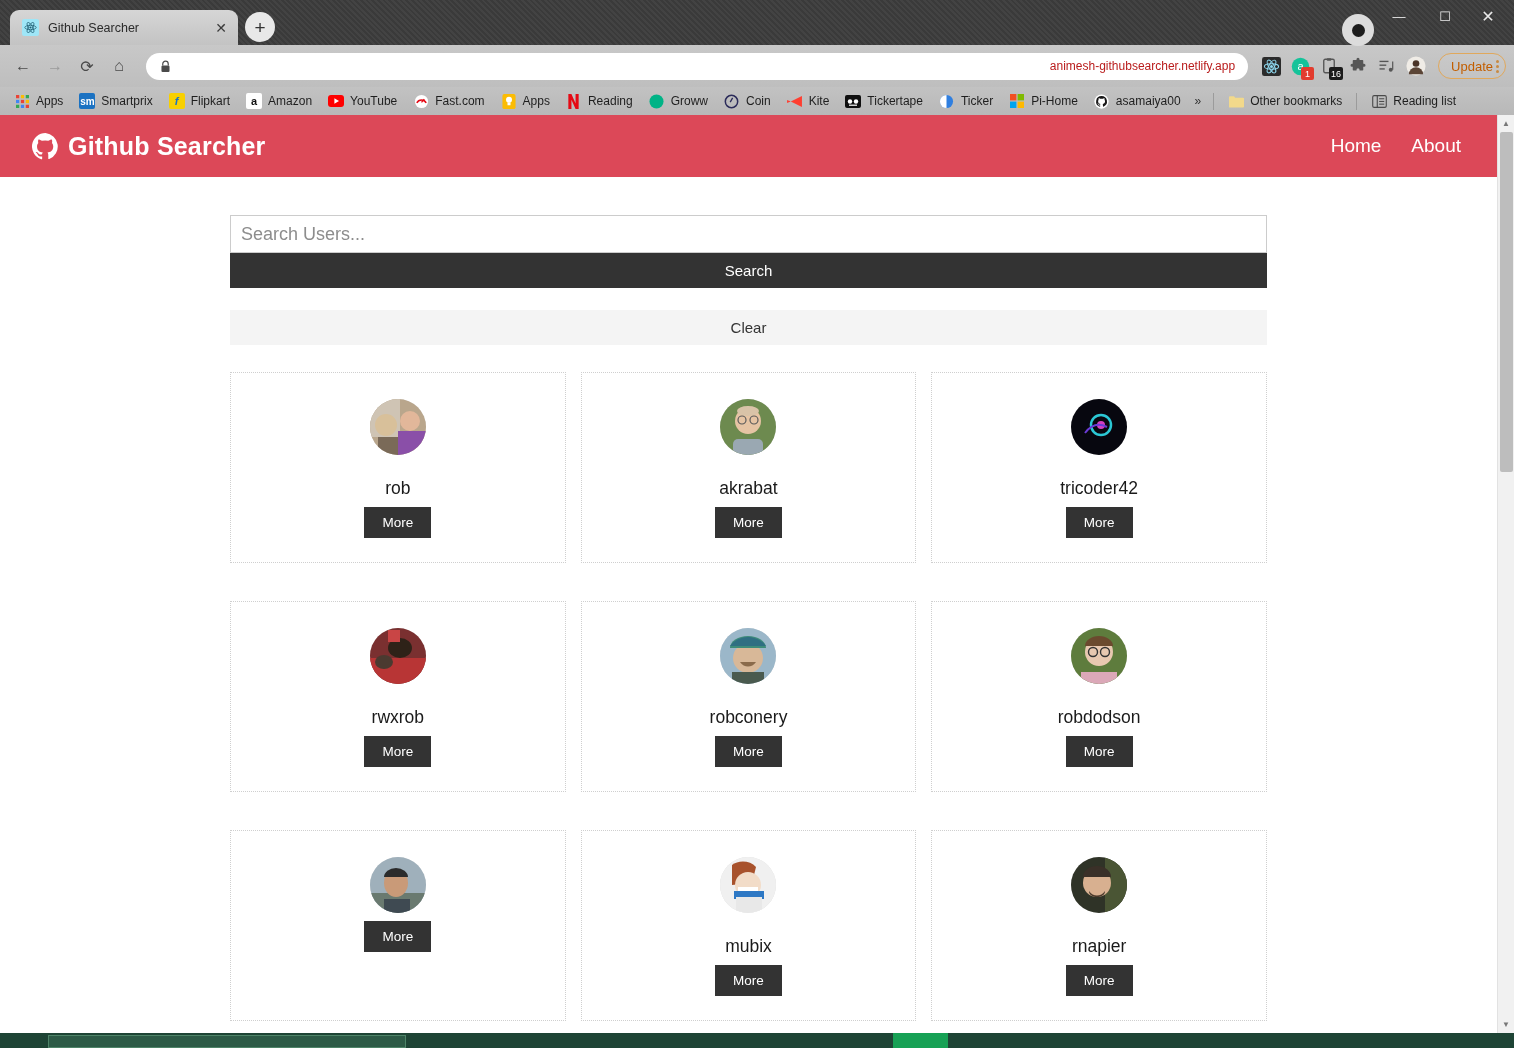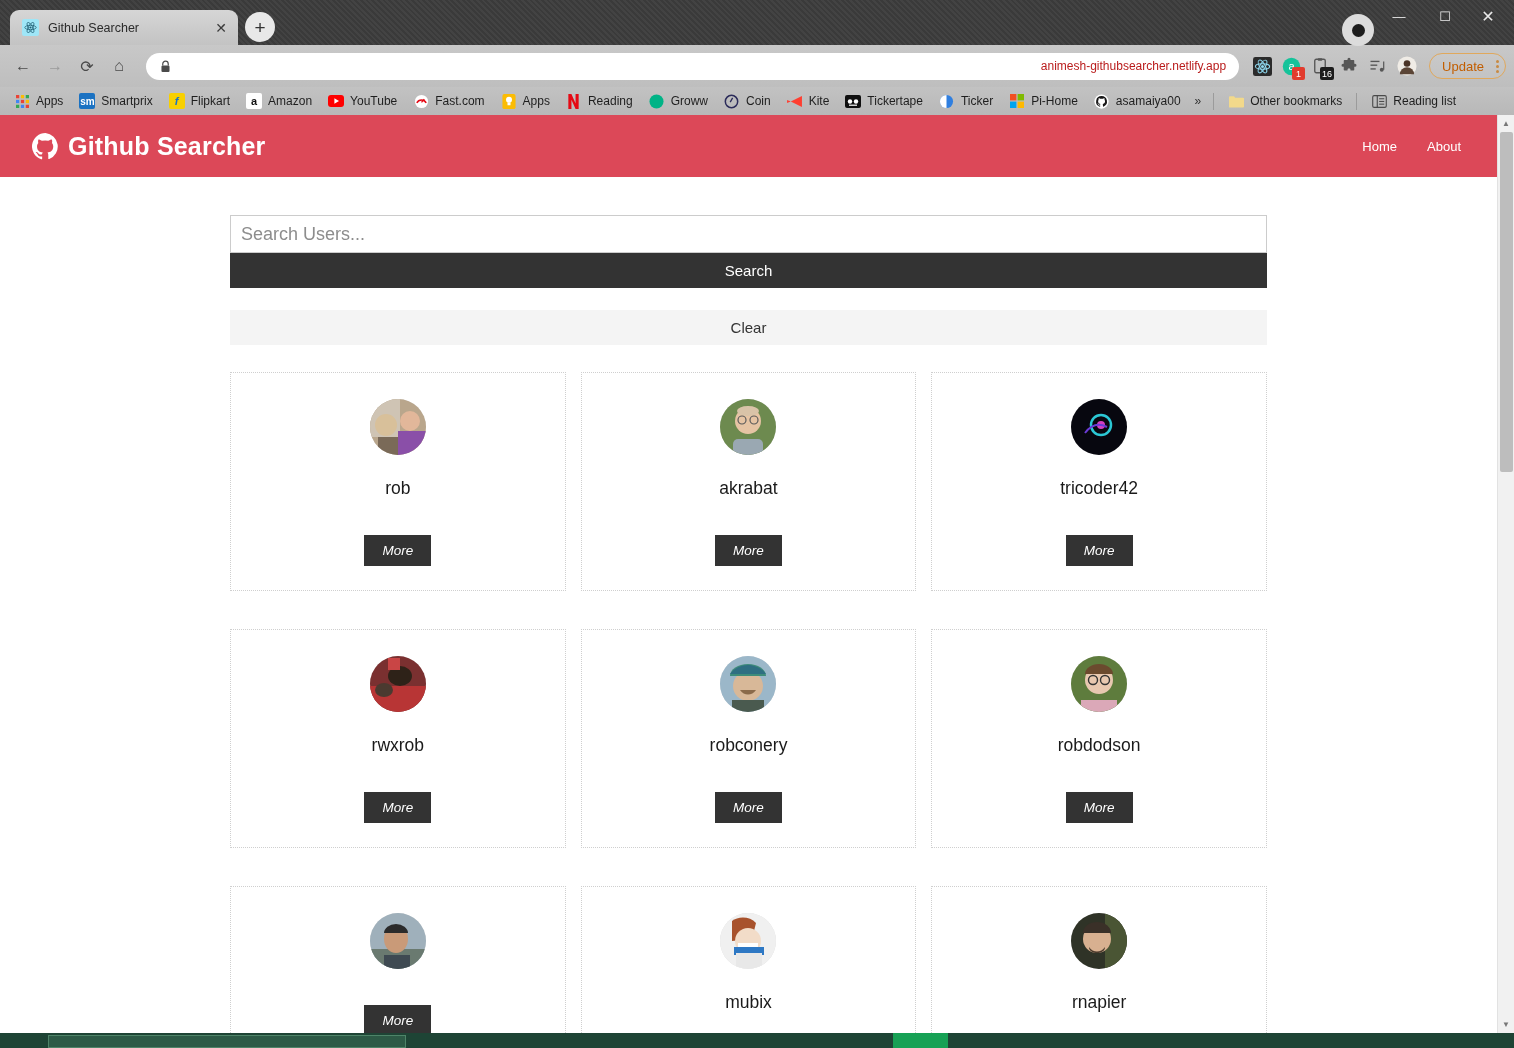--- a/index.html
+++ b/index.html
@@ -125,21 +125,21 @@
   .badge.dark { background: #1c1c1c; }
   .update-btn {
     margin-left: 6px;
     height: 26px;
     border: 1px solid #e0a85c;
     border-radius: 13px;
     display: flex; align-items: center;
     padding: 0 6px 0 12px;
     color: #c25e00; font-size: 13px;
     background: rgba(255,255,255,0.06);
-    gap: 12px;
+    gap: 3px;
   }
   .kebab { display:flex; flex-direction: column; gap: 2px; }
   .kebab i { width: 3px; height: 3px; border-radius: 50%; background: #c98a42; display:block;}
 
   .bookmarks {
     height: 28px;
     background: linear-gradient(to bottom, #c2c2c2, #b8b8b8);
     display: flex; align-items: center;
     padding: 0 6px;
     font-size: 12px; color: #1e1e1e;
@@ -184,21 +184,21 @@
     font-size: 25px;
     font-weight: bold;
     letter-spacing: .2px;
   }
   .nav-links {
     margin-left: auto;
     display: flex; align-items: center; gap: 30px;
   }
   .nav-links a {
     color: #fff; text-decoration: none;
-    font-size: 13px;
+    font-size: 19px;
   }
 
   .container {
     width: 1037px;
     margin: 0 auto;
     padding-top: 38px;
   }
   .search-input {
     display: block;
     width: 100%;
@@ -254,30 +254,29 @@
     overflow: hidden;
     background: #ddd;
   }
   .avatar svg, .avatar .ph { display:block; width:100%; height:100%; }
   .card-name {
     margin-top: 23px;
     font-size: 17.5px;
     color: #1a1a1a;
   }
   .btn-more {
-    margin-top: 36px;
+    margin-top: 8px;
     display: inline-block;
     background: #333333;
     color: #ffffff;
     border: none;
     font-size: 13.5px;
     padding: 8px 18px;
     font-family: "Liberation Sans", sans-serif;
     cursor: pointer;
-    font-style: italic;
   }
 
   
   .page-scrollbar {
     position: absolute;
     right: 0; top: 115px;
     width: 17px; height: 918px;
     background: #f1f1f1;
     border-left: 1px solid #e2e2e2;
   }

